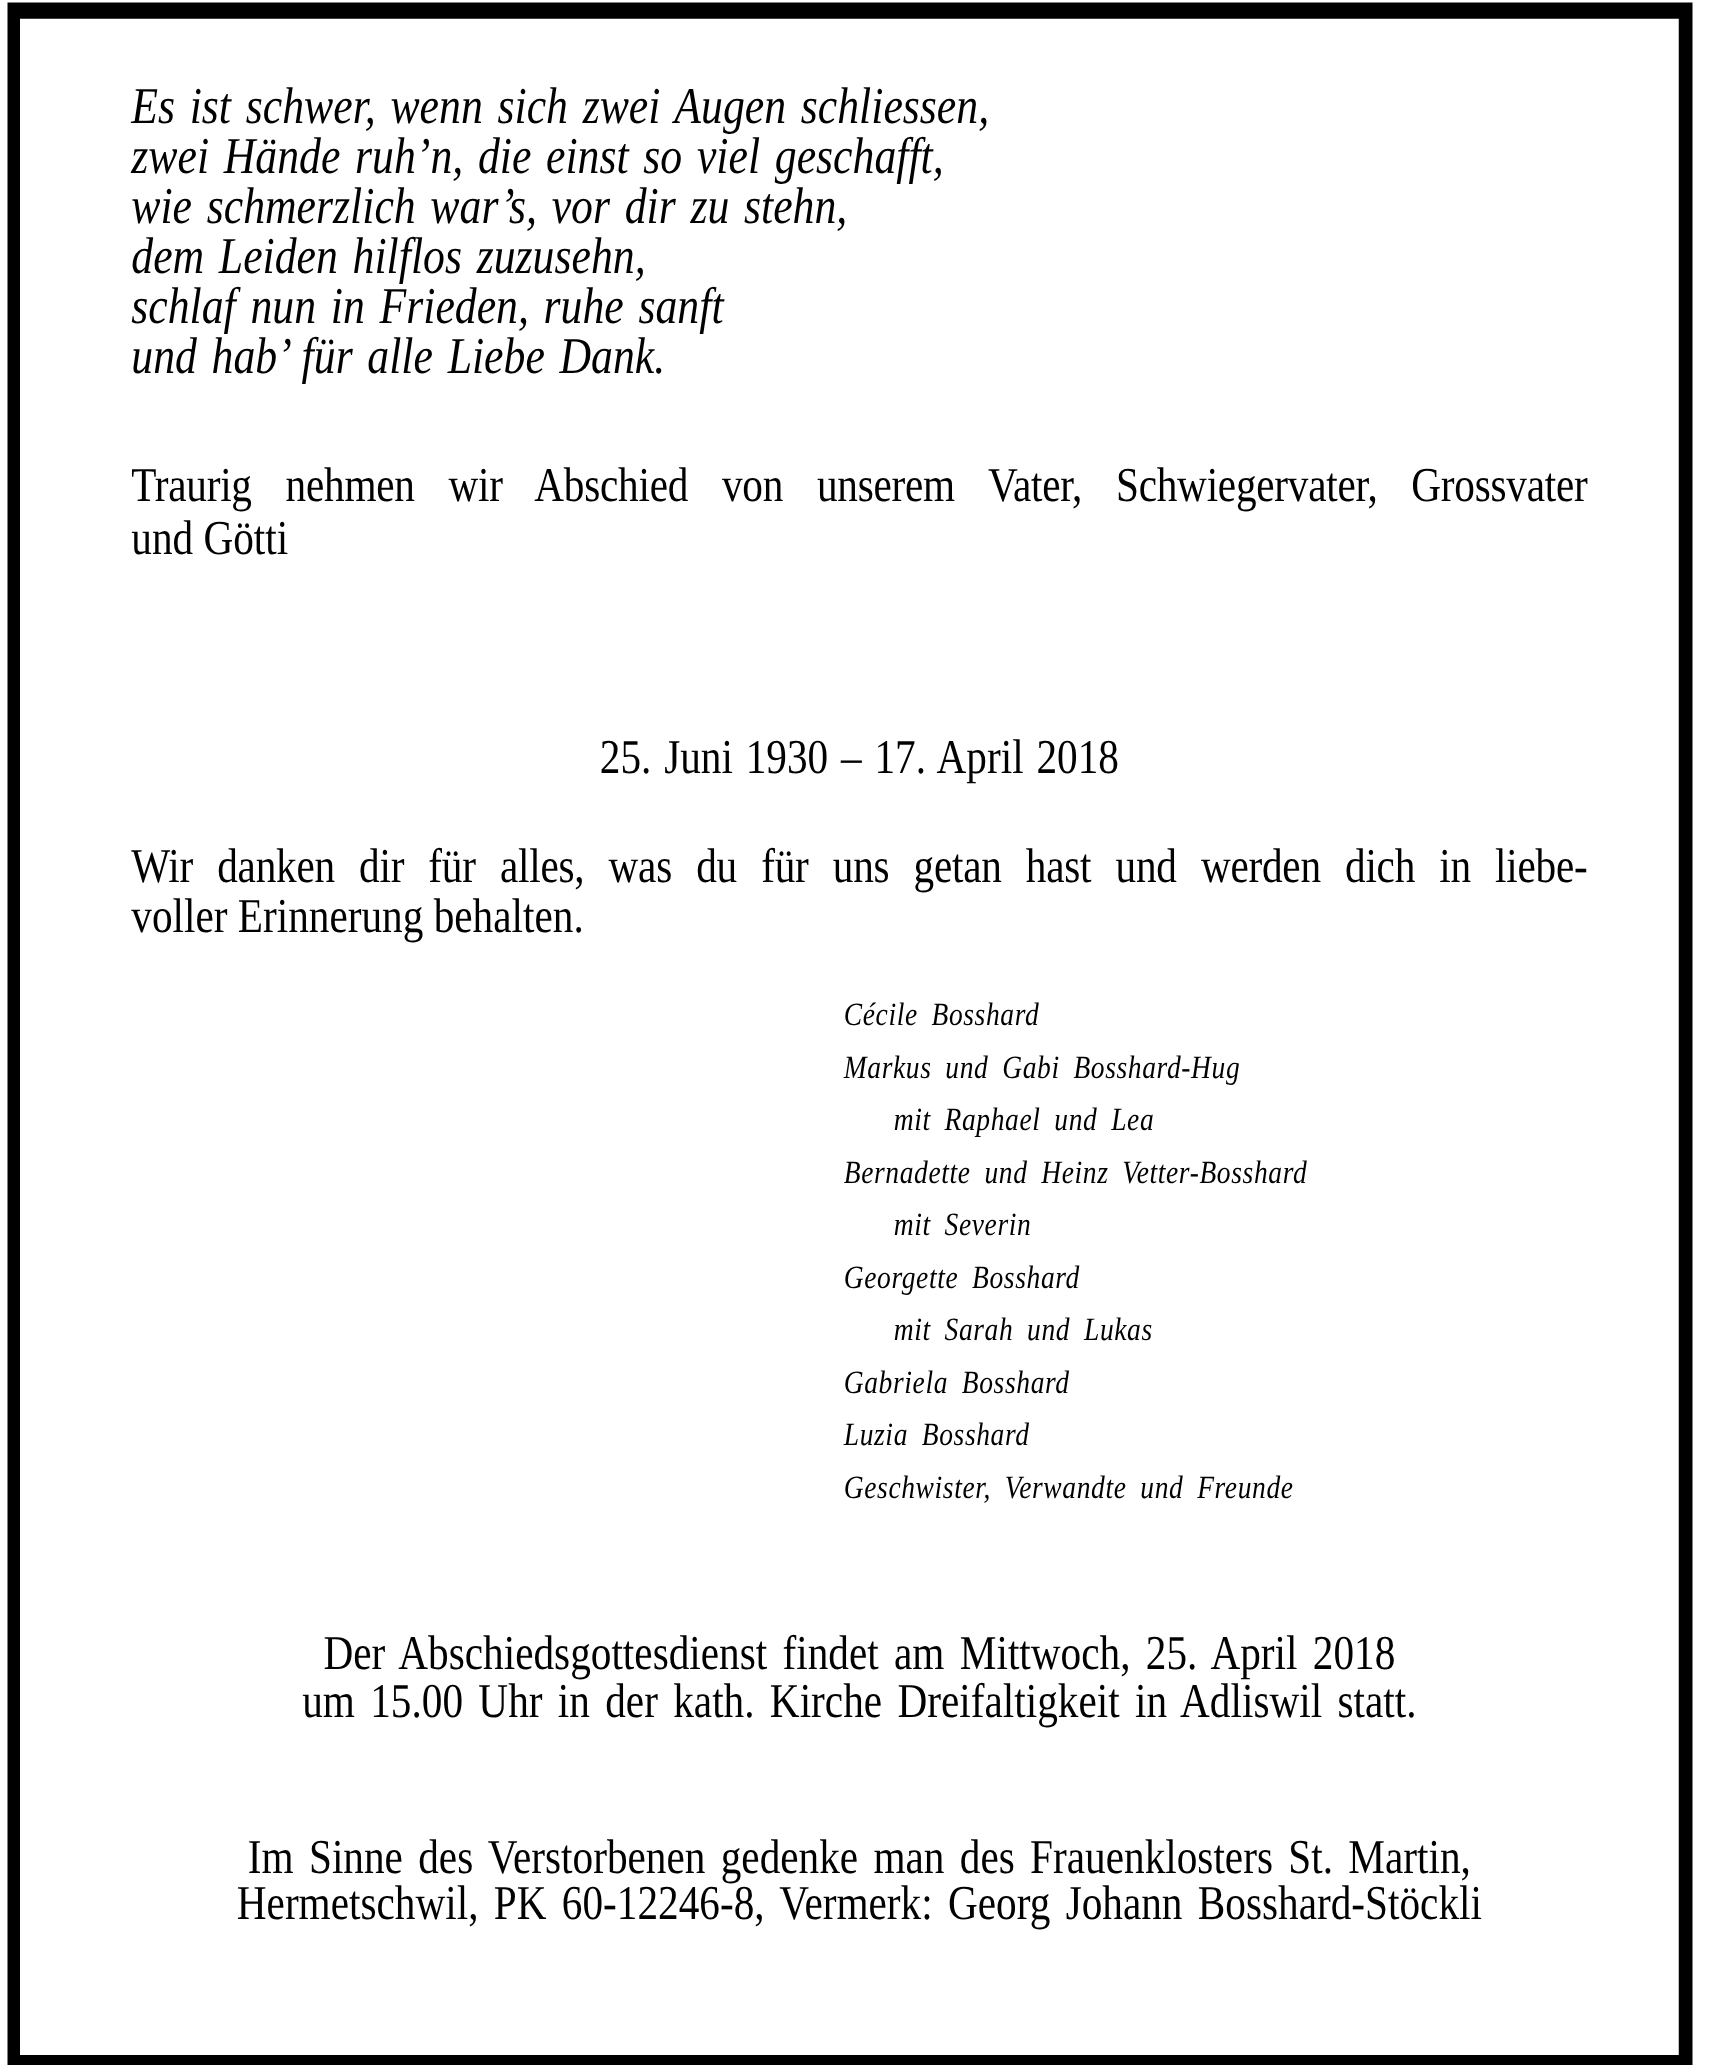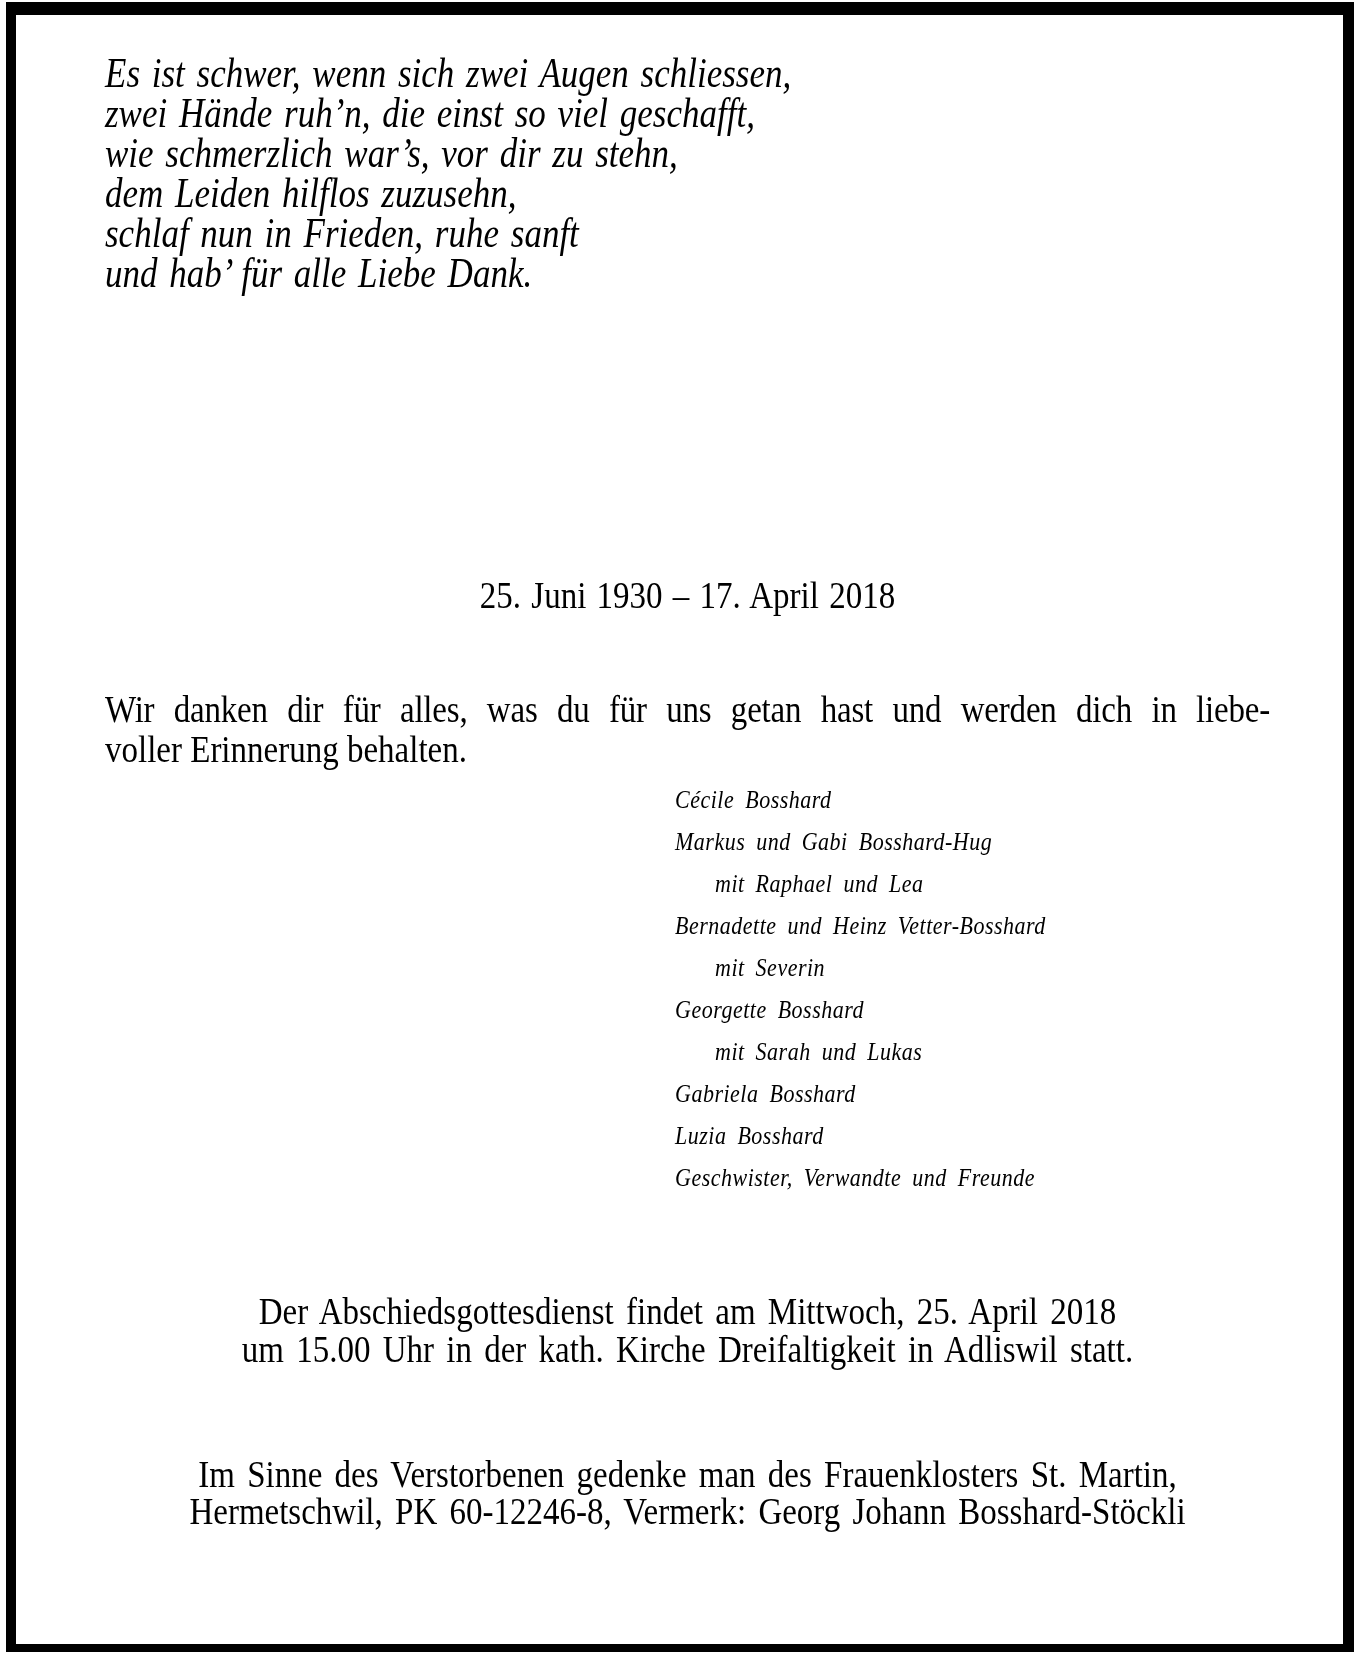--- a/index.html
+++ b/index.html
@@ -24,36 +24,36 @@
     height: 1650px;
     border-style: solid;
     border-color: #000000;
     border-width: 13px 11px 8px 10px;
     box-sizing: border-box;
     background: #ffffff;
   }
   .content {
     position: absolute;
     left: 105px;
-    top: 0;
+    top: 12px;
     width: 1165px;
     height: 1174px;
   }
   .sec { position: absolute; left: 0; width: 1165px; }
 
   .ln { display: block; transform: scaleY(1.18); transform-origin: 0 0; }
   .ln.center { text-align: center; white-space: nowrap; transform-origin: 50% 0; }
   .ln.stretch { text-align: justify; text-align-last: justify; letter-spacing: -0.2px; }
 
   .poem    { top: 50px;  font-size: 35px; line-height: 40px; font-style: italic; word-spacing: 3px; }
   .intro   { top: 352px; font-size: 33px; line-height: 43px; }
   .nameblk { top: 479px; }
   .nameblk .ln { font-size: 72px; line-height: 76px; font-weight: bold; font-style: italic; letter-spacing: 0.5px; }
   .datesblk{ top: 571px; font-size: 33px; line-height: 40px; word-spacing: 2px; font-family: Liberation Serif, serif; }
-  .thanks  { top: 658px; font-size: 33px; line-height: 40px; margin-top: 27px; }
+  .thanks  { top: 658px; font-size: 33px; line-height: 40px; }
   .family  { top: 775px; left: 570px; width: 595px; font-size: 22px; line-height: 42px;
              font-style: italic; letter-spacing: 0.5px; word-spacing: 5px; }
   .family .ln { white-space: nowrap; }
   .family .indent { padding-left: 40px; }
   .ann     { font-size: 33px; line-height: 38px; word-spacing: 4px; }
   .ann1 { top: 1258px; margin-top: 31px; }
   .ann2 { top: 1353px; }
   .ann3 { top: 1453px; line-height: 37px; }
   .ann4 { top: 1545px; }
 </style>
@@ -66,20 +66,24 @@
 
   <div class="sec poem">
     <span class="ln">Es ist schwer, wenn sich zwei Augen schliessen,</span>
     <span class="ln">zwei Hände ruh’n, die einst so viel geschafft,</span>
     <span class="ln">wie schmerzlich war’s, vor dir zu stehn,</span>
     <span class="ln">dem Leiden hilflos zuzusehn,</span>
     <span class="ln">schlaf nun in Frieden, ruhe sanft</span>
     <span class="ln">und hab’ für alle Liebe Dank.</span>
   </div>
 
+  <div class="sec intro">
+    <span class="ln stretch">Traurig nehmen wir Abschied von unserem Vater, Schwiegervater, Grossvater</span>
+    <span class="ln">und Götti</span>
+  </div>
 
 
   <div class="sec datesblk">
     <span class="ln center">25. Juni 1930 – 17. April 2018</span>
   </div>
 
   <div class="sec thanks">
     <span class="ln stretch">Wir danken dir für alles, was du für uns getan hast und werden dich in liebe-</span>
     <span class="ln">voller Erinnerung behalten.</span>
   </div>

